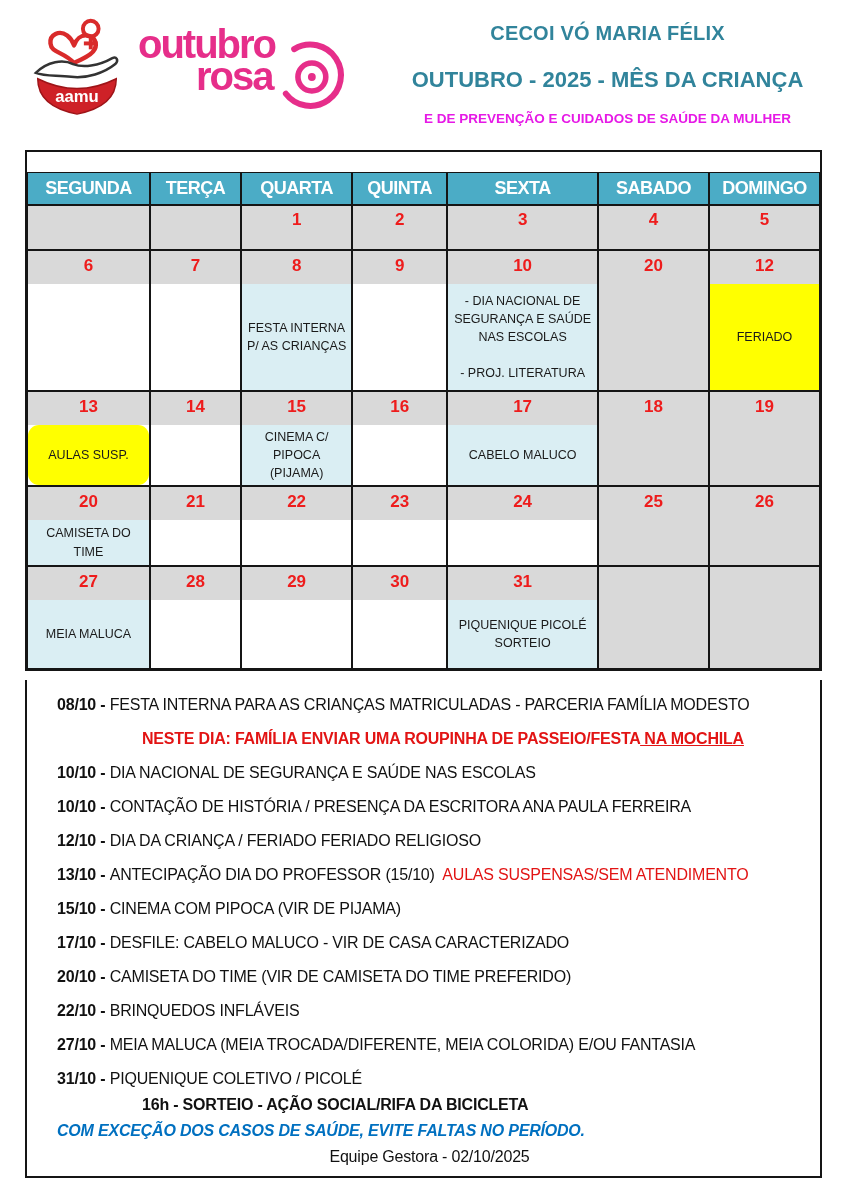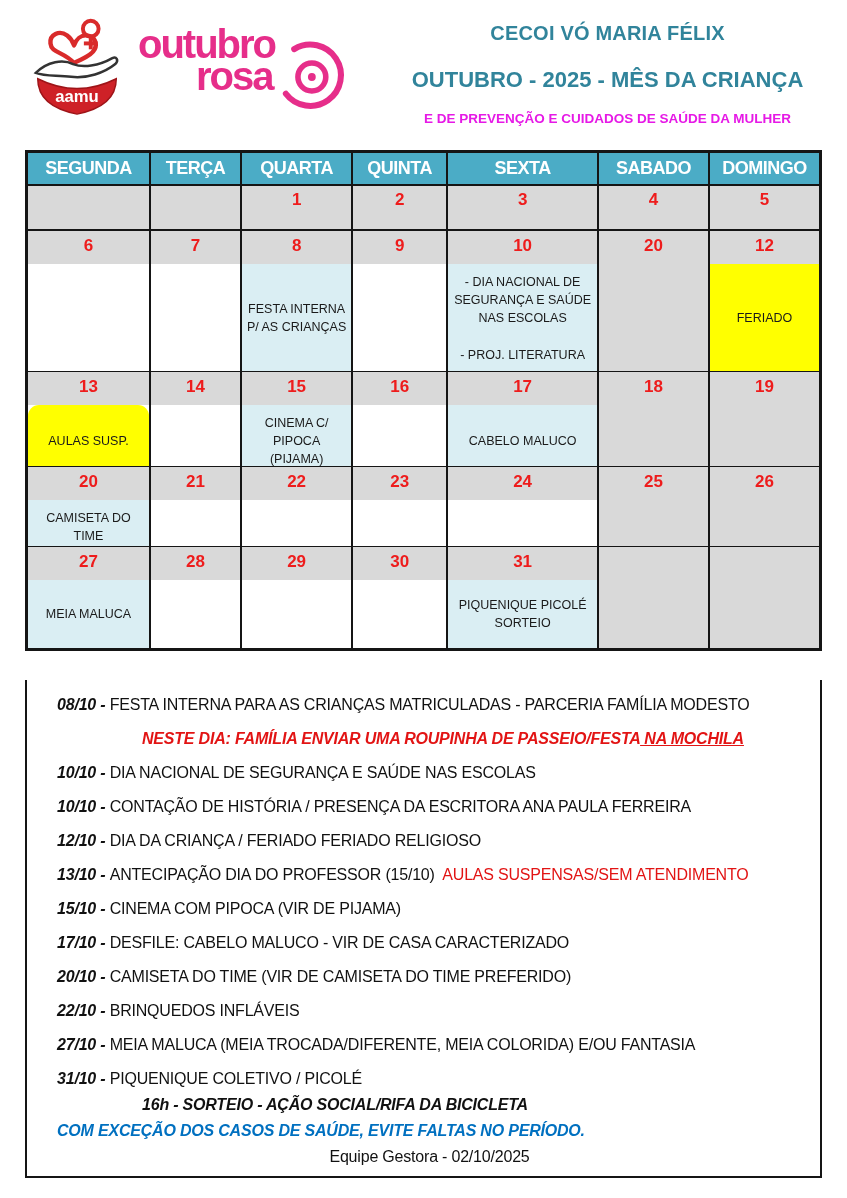--- a/index.html
+++ b/index.html
@@ -19,50 +19,50 @@
   .titles { position:absolute; left:370px; right:2px; top:0; text-align:center; }
   .title1 { margin-top:22px; font-size:20px; font-weight:bold; color:#31849B; letter-spacing:0.2px; }
   .title2 { margin-top:22px; font-size:22px; font-weight:bold; color:#31849B; }
   .title3 { margin-top:18px; font-size:13.5px; font-weight:bold; color:#E619E6; }
   
   .calendar { position:absolute; left:25px; top:150px; width:797px; border:2px solid #151515; }
   .weekday-row, .week-row { display:grid; grid-template-columns:124fr 92fr 112fr 96fr 152fr 112fr 112fr; }
   .weekday-cell {
     background:#4BACC6; color:#ffffff; font-weight:bold; font-size:18px;
     display:flex; align-items:center; justify-content:center;
-    height:33px; border:1px solid #151515; letter-spacing:-0.5px;
+    height:33px; border:1px solid #151515; letter-spacing:-0.5px;margin-top:20px;
   }
   .cal-cell { border:1px solid #151515; display:flex; flex-direction:column; }
   .daynum {
     background:#D9D9D9; color:#EE1C1C; font-weight:bold; font-size:17px;
     text-align:center; height:33px; line-height:30px; flex:0 0 auto;
   }
   .cellbody {
     flex:1 1 auto; display:flex; flex-direction:column; justify-content:center;
     text-align:center; font-size:12.5px; color:#1a1a1a; white-space:pre-line;
-    padding:9px 3px; line-height:1.45;
+    padding:3px 3px; line-height:1.45;
   }
   .week-row:nth-child(1) { height:45px; }
   .week-row:nth-child(2) { height:141px; }
   .week-row:nth-child(3) { height:95px; }
   .week-row:nth-child(4) { height:80px; }
   .week-row:nth-child(5) { height:103px; }
   .week-row.compact .cal-cell { background:#D9D9D9; }
   .week-row.compact .daynum { height:auto; padding-top:3px; line-height:22px; }
   
   .notes {
     position:absolute; left:25px; top:680px; width:797px; height:498px;
     border:2px solid #151515; border-top:none; padding:14px 18px 0 30px;
     font-size:16px; color:#111;
   }
   .note-line { white-space:pre-wrap; line-height:21px; margin-bottom:13px; letter-spacing:-0.2px; }
   .note-line.indent { padding-left:85px; }
   .note-line.center { text-align:center; }
   .note-line.tight { margin-bottom:5px; }
-  .b { font-weight:bold;font-style:italic; }
+  .b { font-weight:bold; }
   .i { font-style:italic; }
   .u { text-decoration:underline; }
   .red { color:#E21414; }
   .blue { color:#0070C0; }
 </style>
 </head>
 <body>
 
 <div class="page">
 

